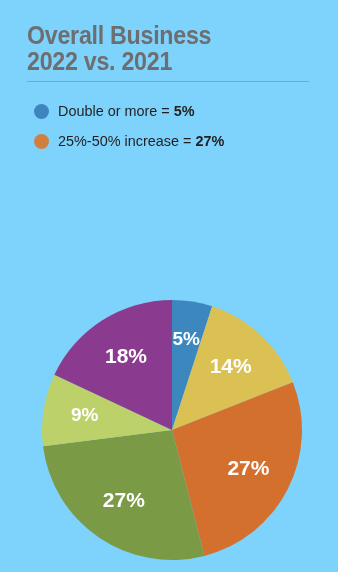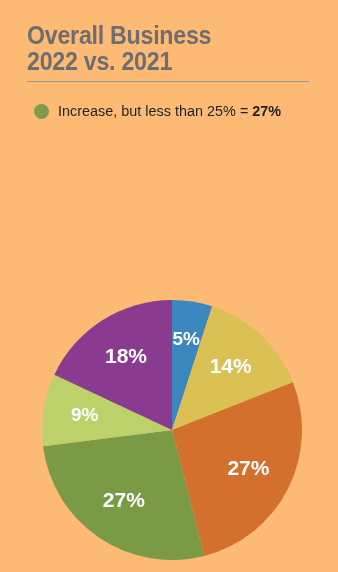--- a/index.html
+++ b/index.html
@@ -13,21 +13,21 @@
     height: 572px;
     overflow: hidden;
     font-family: "Liberation Sans", "DejaVu Sans", sans-serif;
     position: relative;
   }
   .page {
     width: 338px;
     height: 572px;
     position: relative;
     box-sizing: border-box;
-    background: #fdba74;
+    background: #7dd3fc;
   }
 
   
   .title-block {
     position: absolute;
     left: 27px;
     top: 22px;
     width: 290px;
   }
   .title-line {
@@ -110,30 +110,37 @@
 <div class="page">
 
   <div class="title-block">
     <div class="title-line">Overall Business</div>
     <div class="title-line">2022 vs. 2021</div>
     <div class="title-rule"></div>
   </div>
 
   <div class="legend">
 
-
+    <div class="legend-item">
+      <span class="legend-dot" style="background:#3d85bd"></span>
+      <span class="legend-text">
+        <span>Double or more =</span>
+        <span class="val">5%</span>
+      </span>
+    </div>
 
 
     <div class="legend-item">
-      <span class="legend-dot" style="background:#7e9b4e"></span>
+      <span class="legend-dot" style="background:#cf8040"></span>
       <span class="legend-text">
-        <span>Increase, but less than 25% =</span>
+        <span>25%-50% increase =</span>
         <span class="val">27%</span>
       </span>
     </div>
+
 
 
 
   </div>
 
   <div class="pie-wrap">
     <svg class="pie-svg" viewBox="0 0 264 262">
       <g id="pie-slices">
           <path d="M 132 130 L 132 0 A 130 130 0 0 1 172.17220926874316 6.362652881630041 Z" fill="#3d87bf"></path>
           <path d="M 132 130 L 172.17220926874316 6.362652881630041 A 130 130 0 0 1 252.87094316547268 82.14380815099187 Z" fill="#dbc054"></path>

